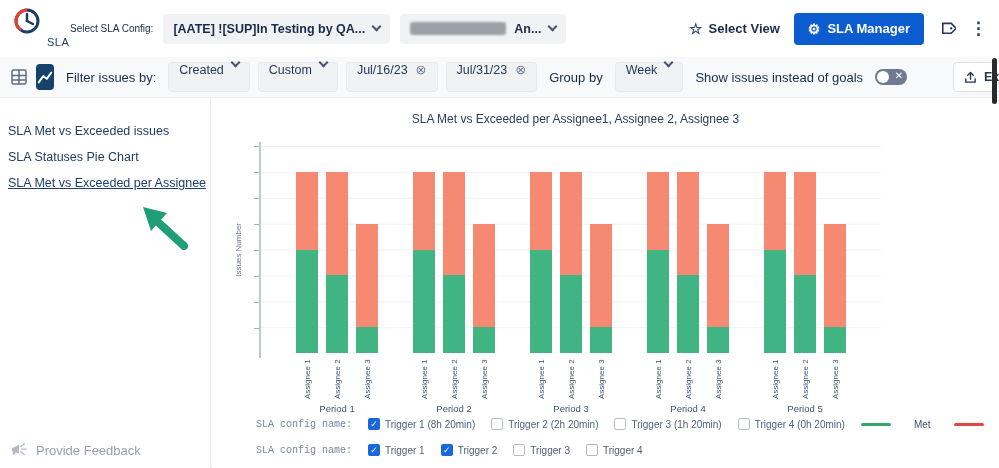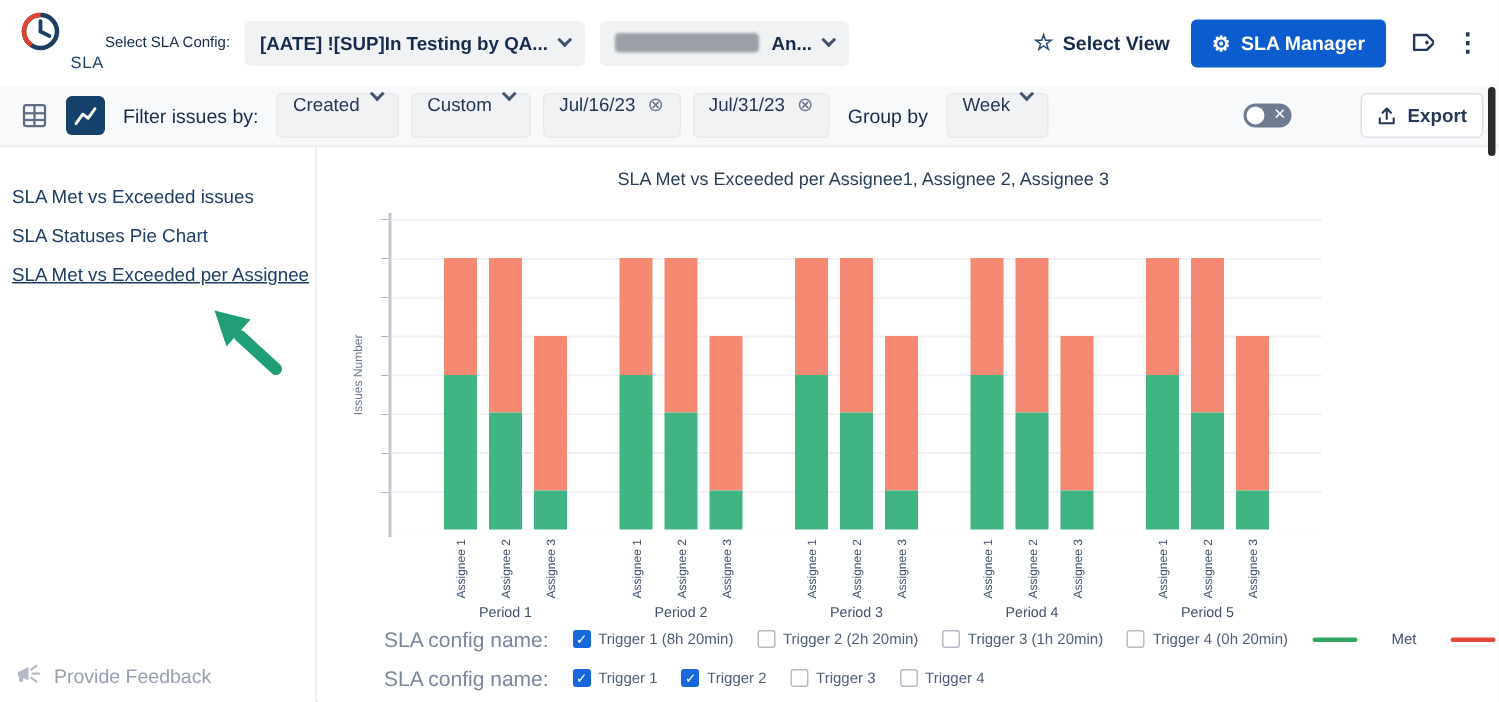--- a/index.html
+++ b/index.html
@@ -73,21 +73,21 @@
   .seg { width:100%; }
   .alabels { position:absolute; top:100%; margin-top:4px; left:50%; transform:translateX(-50%); display:flex; gap:8px; }
   .albl { width:22px; height:42px; display:flex; justify-content:center; }
   .albl span { writing-mode:vertical-rl; transform:rotate(180deg); font-size:8px; color:#42526e; white-space:nowrap; }
   .plabel { position:absolute; top:100%; margin-top:50px; left:50%; transform:translateX(-50%);
             font-size:9.5px; color:#42526e; white-space:nowrap; }
 
   .legend-row { position:absolute; left:44px; display:flex; align-items:center; gap:16px; }
   .legend-row.r1 { top:320px; right:132px; }
   .legend-row.r2 { top:346px; right:300px; }
-  .lg-label { font-size:14px; color:#7a8699; white-space:nowrap; }
+  .lg-label { font-size:10px; color:#7a8699; white-space:nowrap;font-family:Liberation Mono, monospace; }
   .lg-items { display:flex; align-items:center; gap:16px; }
   .lg-item { display:flex; align-items:center; gap:5px; font-size:10px; color:#505f79; cursor:pointer; white-space:nowrap; }
   .cb { width:12px; height:12px; border-radius:2px; border:1px solid #b6bcc6; background:#fff;
         display:flex; align-items:center; justify-content:center; font-size:9px; color:#fff; line-height:1; }
   .cb.checked { border-color:transparent; }
   .met-exc { margin-left:auto; display:flex; align-items:center; gap:23px;justify-content:space-between; }
   .lg-line { width:30px; height:3px; border-radius:2px; }
   .lg-series-label { font-size:10px; color:#42526e; }
 
   .vscroll { position:absolute; right:2px; top:58px; width:5px; height:46px; background:#2b2b2b; border-radius:3px; cursor:grab; }
@@ -181,20 +181,21 @@
     </div>
 
     <span class="tb-label">Group by</span>
 
     <div class="pill">
       <span>Week</span>
       <span class="chev"></span>
     </div>
 
     <div class="show-wrap">
+      <span class="tb-label">Show issues instead of goals</span>
       <div class="toggle">
         <span class="knob"></span>
         <span class="tx">✕</span>
       </div>
     </div>
 
     <button class="btn-export">
       <svg width="13" height="13" viewBox="0 0 14 14">
         <path d="M7 9 V1.5 M4 4.5 L7 1.5 L10 4.5" fill="none" stroke="#253858" stroke-width="1.5" stroke-linecap="round" stroke-linejoin="round"></path>
         <path d="M2 8.5 V12 H12 V8.5" fill="none" stroke="#253858" stroke-width="1.5" stroke-linecap="round" stroke-linejoin="round"></path>

